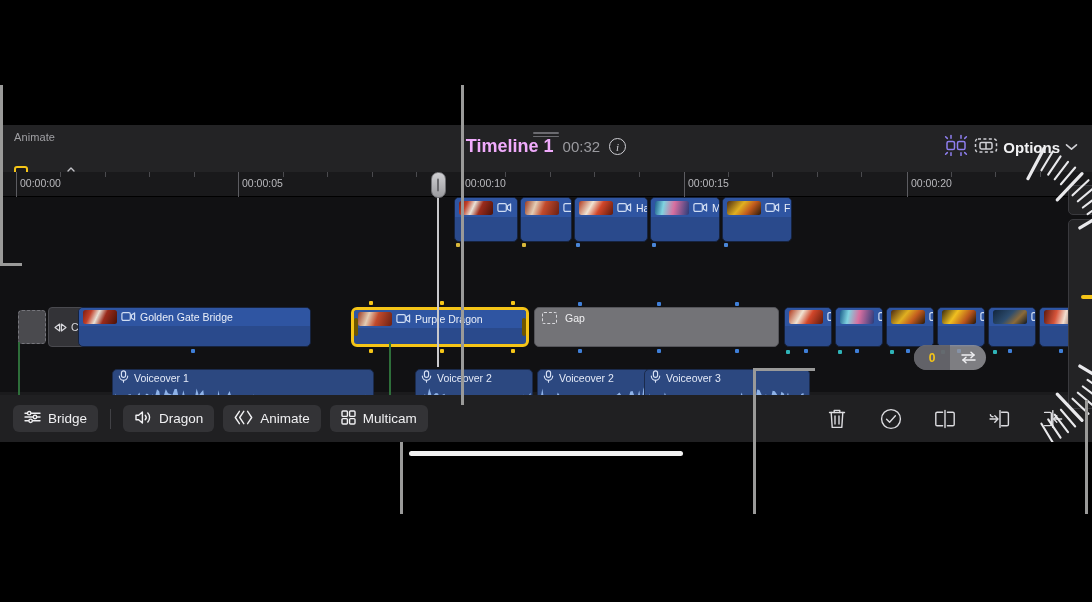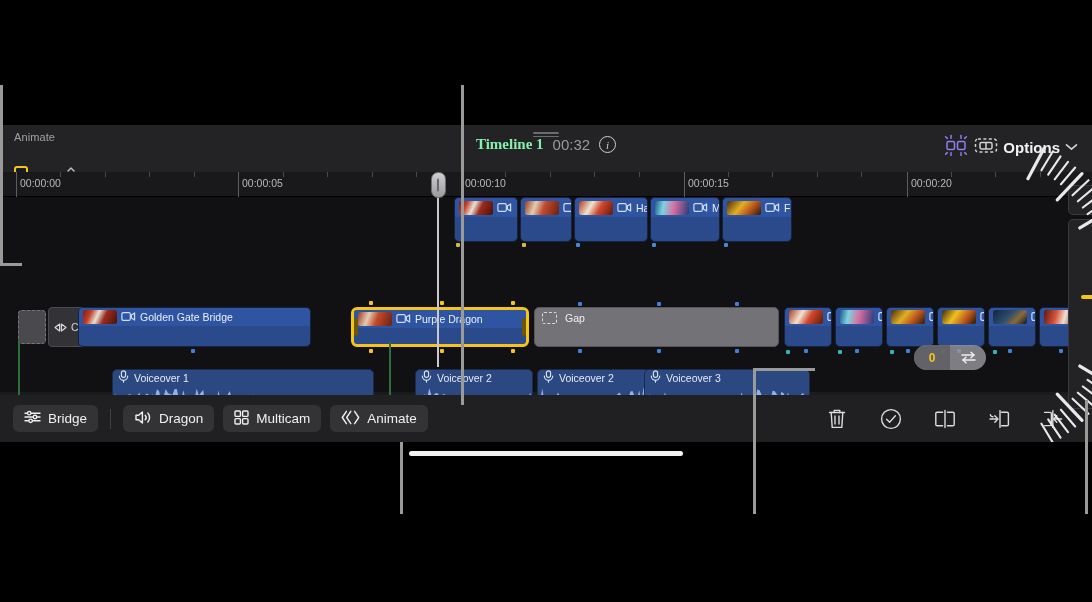--- a/index.html
+++ b/index.html
@@ -32,21 +32,21 @@
     width:14px; height:14px; border:2px solid #f5c518; border-radius:3px;
     background:#1b1b1d; display:inline-block;
   }
   .clip-txt { font-size:14px; font-weight:700; color:#eab308;margin-top:40px; }
   .chev-ud { font-size:11px; color:#bdbdc2; line-height:1; }
 
   .hdr-center {
     position:absolute; left:0; right:0; top:11px;
     display:flex; align-items:center; justify-content:center; gap:9px;
   }
-  .tl-title { font-size:15px; font-weight:700; color:#86efac;font-family:Liberation Serif, serif; }
+  .tl-title { font-size:18px; font-weight:700; color:#f0abfc; }
   .tl-dur { font-size:15px; color:#9a9a9f; }
   .info-i {
     width:17px; height:17px; border:1.4px solid #cfcfd4; border-radius:50%;
     display:inline-flex; align-items:center; justify-content:center;
     font-size:11px; font-style:italic; font-family:"Liberation Serif", serif; color:#cfcfd4;
   }
   .grabber {
     position:absolute; left:50%; transform:translateX(-50%); top:-4px;
     width:26px; height:7px;
   }
@@ -663,36 +663,36 @@
         <span class="vdiv"></span>
         <div class="tbtn">
           <span><svg width="18" height="15" viewBox="0 0 18 15" fill="none" stroke="#f0f0f2" stroke-width="1.4" stroke-linejoin="round" stroke-linecap="round">
               <path d="M2 5.3 H4.6 L8.4 2 V13 L4.6 9.7 H2 Z"></path>
               <path d="M11.2 5.2 a3.4 3.4 0 0 1 0 4.6"></path>
               <path d="M13.8 3 a6.6 6.6 0 0 1 0 9"></path>
             </svg></span>
           <span>Dragon</span>
         </div>
         <div class="tbtn">
+          <span><svg width="19" height="15" viewBox="0 0 19 15" fill="none" stroke="#f0f0f2" stroke-width="1.4" stroke-linejoin="round" stroke-linecap="round">
+              <path d="M5.4 1.3 L1.3 7.5 L5.4 13.7"></path>
+              <path d="M9.8 1.3 L5.7 7.5 L9.8 13.7"></path>
+              <path d="M13.6 1.3 L17.7 7.5 L13.6 13.7"></path>
+              <path d="M12 7.5 L17.7 7.5" opacity="0"></path>
+            </svg></span>
+          <span>Animate</span>
+        </div>
+        <div class="tbtn">
           <span><svg width="15" height="15" viewBox="0 0 15 15" fill="none" stroke="#f0f0f2" stroke-width="1.4">
               <rect x="1" y="1" width="5.4" height="5.4" rx="1"></rect>
               <rect x="8.6" y="1" width="5.4" height="5.4" rx="1"></rect>
               <rect x="1" y="8.6" width="5.4" height="5.4" rx="1"></rect>
               <rect x="8.6" y="8.6" width="5.4" height="5.4" rx="1"></rect>
             </svg></span>
           <span>Multicam</span>
-        </div>
-        <div class="tbtn">
-          <span><svg width="19" height="15" viewBox="0 0 19 15" fill="none" stroke="#f0f0f2" stroke-width="1.4" stroke-linejoin="round" stroke-linecap="round">
-              <path d="M5.4 1.3 L1.3 7.5 L5.4 13.7"></path>
-              <path d="M9.8 1.3 L5.7 7.5 L9.8 13.7"></path>
-              <path d="M13.6 1.3 L17.7 7.5 L13.6 13.7"></path>
-              <path d="M12 7.5 L17.7 7.5" opacity="0"></path>
-            </svg></span>
-          <span>Animate</span>
         </div>
       </div>
     <div class="tb-right" id="tb-right">
         <div class="ibtn">
           <svg width="20" height="22" viewBox="0 0 20 22" fill="none" stroke="#dcdce0" stroke-width="1.4" stroke-linejoin="round" stroke-linecap="round">
             <path d="M2.5 4.5 H17.5"></path>
             <path d="M7.2 4.5 V2.4 H12.8 V4.5"></path>
             <path d="M4.2 4.5 L5.2 19.4 H14.8 L15.8 4.5"></path>
             <path d="M8 8 V16"></path>
             <path d="M12 8 V16"></path>

